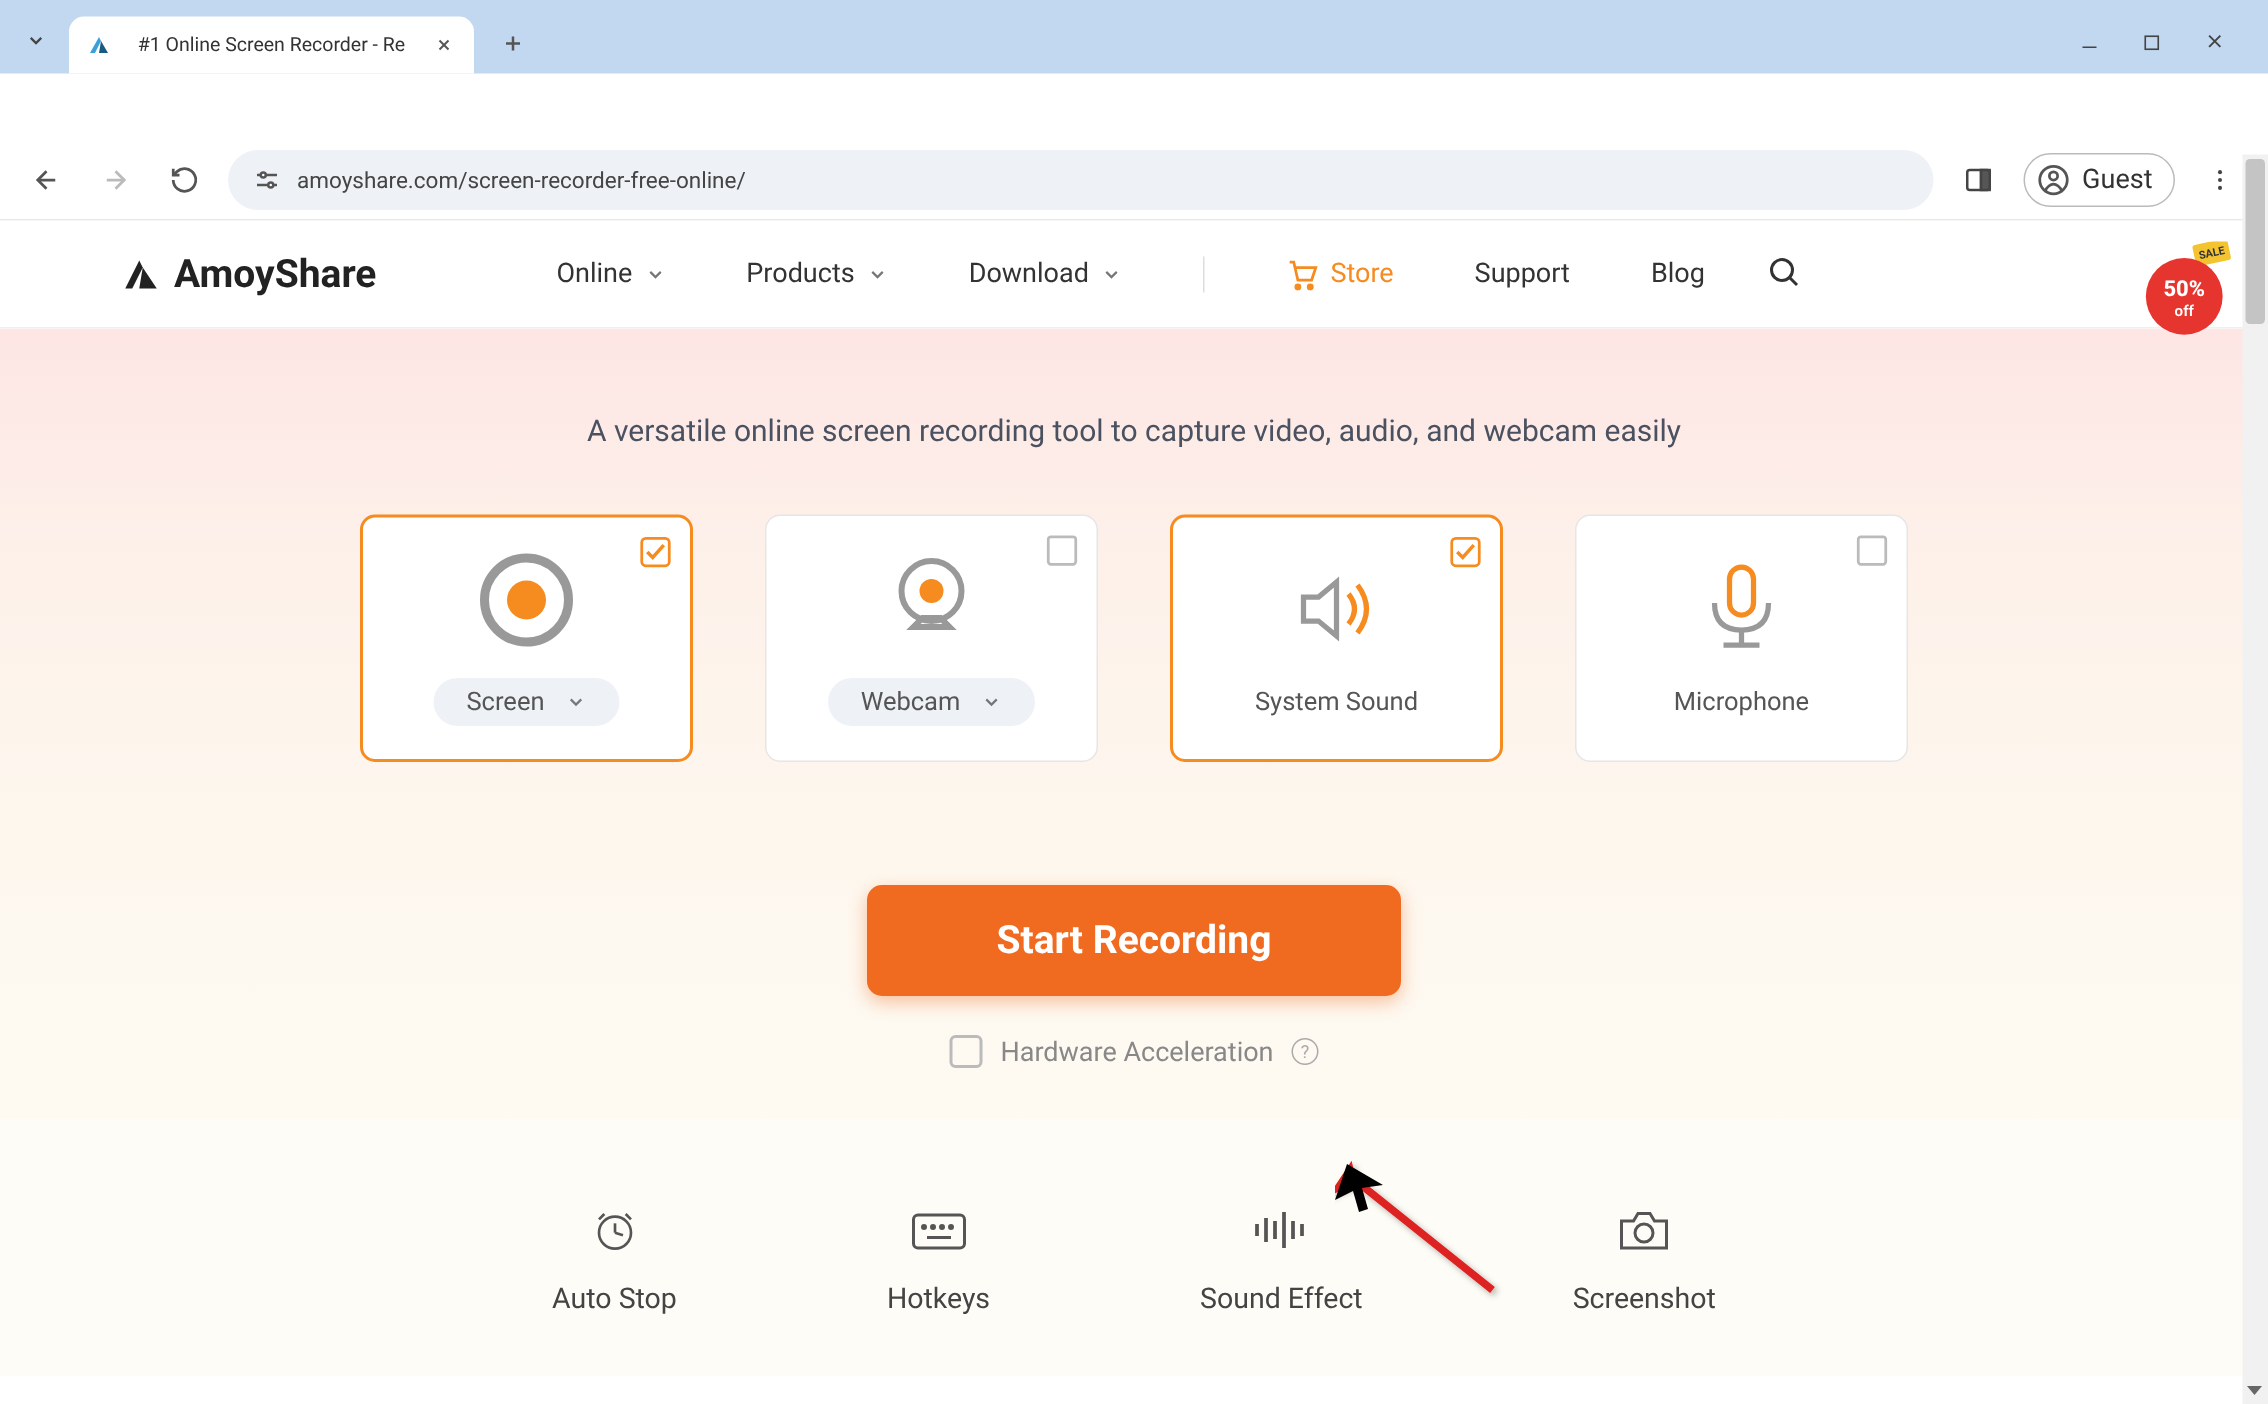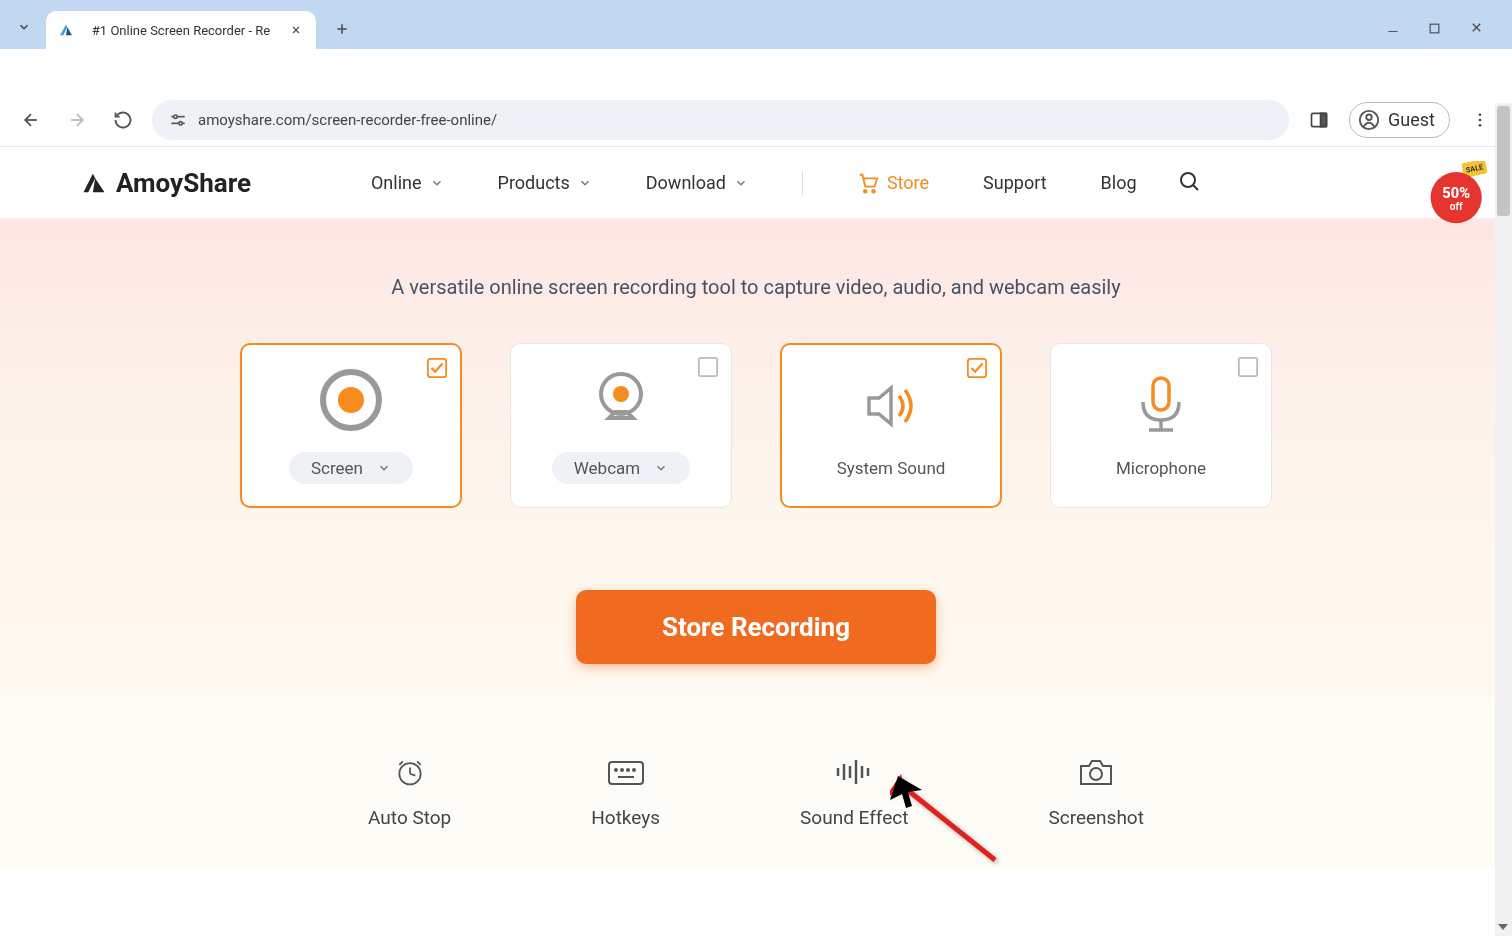--- a/index.html
+++ b/index.html
@@ -298,21 +298,26 @@
             </svg>
           </div>
         <div class="option-label-row">
             <span class="option-label">Microphone</span>
           </div>
       </div>
     </div>
   </div>
 
   <div class="cta-row">
-    <button class="start-btn">Store Recording</button>
+    <button class="start-btn">Start Recording</button>
+    <div class="hw-row">
+      <div class="hw-check"></div>
+      <span class="hw-label">Hardware Acceleration</span>
+      <div class="hw-help">?</div>
+    </div>
   </div>
 
   <div class="features">
     <div class="feature">
       <svg class="feature-icon" width="36" height="36" viewBox="0 0 36 36" fill="none" stroke="currentColor" stroke-width="2">
           <circle cx="18" cy="20" r="12"></circle>
           <line x1="18" y1="20" x2="18" y2="13"></line>
           <line x1="18" y1="20" x2="24" y2="22"></line>
           <path d="M10 6 L6 10 M26 6 L30 10"></path>
         </svg>

